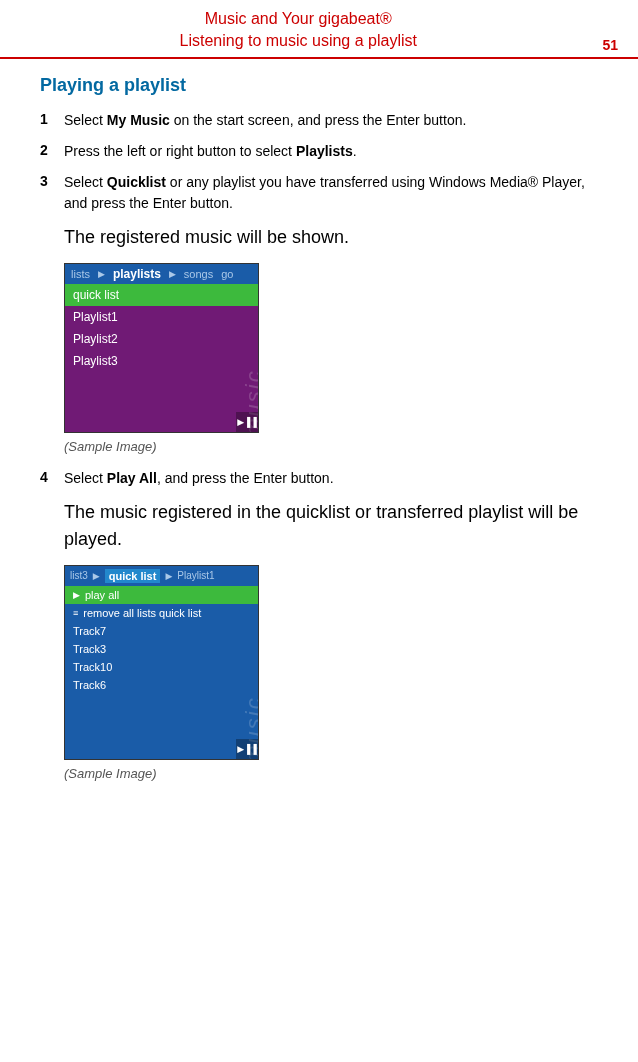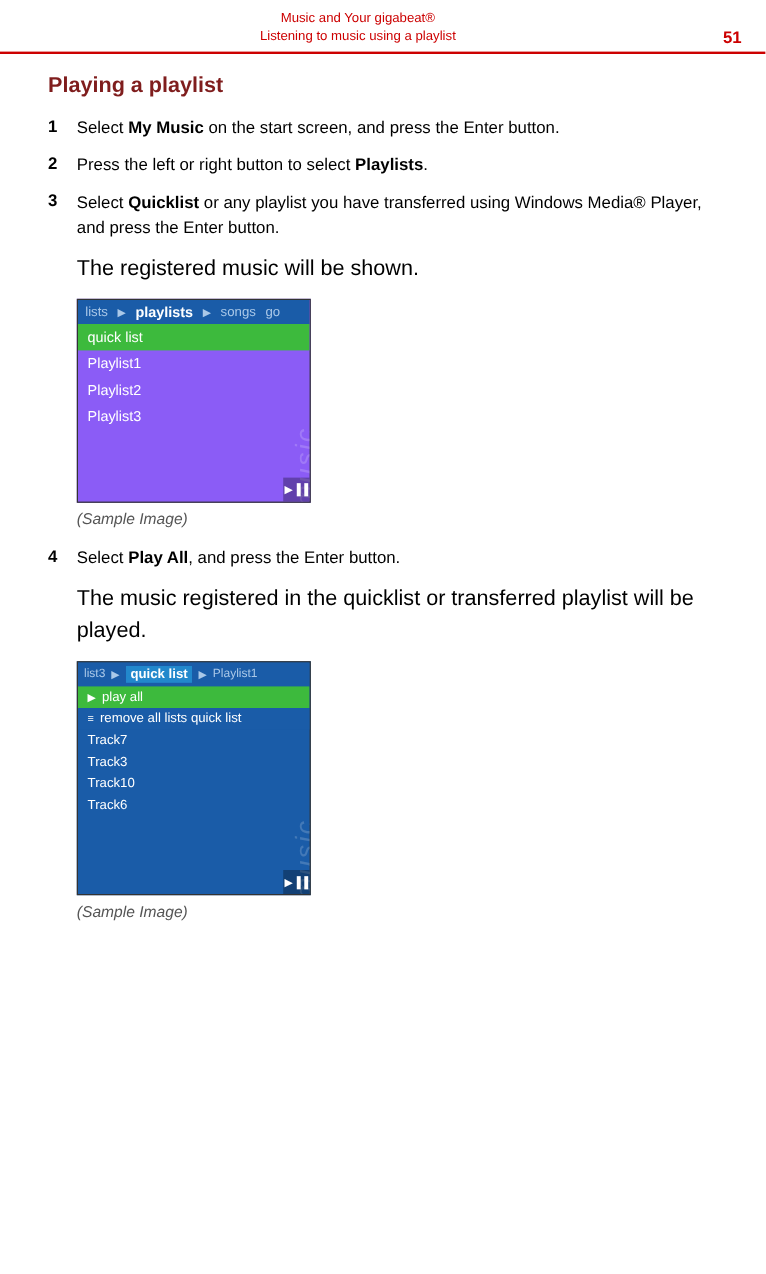--- a/index.html
+++ b/index.html
@@ -15,42 +15,42 @@
     
     .page-header {
       text-align: center;
       padding: 8px 20px 4px;
       border-bottom: 2px solid #cc0000;
       display: flex;
       justify-content: space-between;
       align-items: flex-end;
     }
     .header-title {
-      font-size: 11px;
+      font-size: 16px;
       color: #cc0000;
       text-align: center;
       flex: 1;
       line-height: 1.4;
     }
     .header-page-num {
       font-size: 14px;
       font-weight: bold;
       color: #cc0000;
       margin-left: 26px;
     }
 
     
     .content {
       padding: 16px 40px 20px 40px;
     }
 
     .section-title {
       font-size: 18px;
       font-weight: bold;
-      color: #7f1d1d;
+      color: #0369a1;
       margin-bottom: 14px;
     }
 
     .step-container {
       display: flex;
       margin-bottom: 10px;
       align-items: flex-start;
     }
     .step-number {
       font-weight: bold;
@@ -72,21 +72,21 @@
       font-size: 18px;
       line-height: 1.5;
       margin-left: 24px;
       margin-bottom: 12px;
     }
 
     
     .device-screen {
       width: 195px;
       height: 170px;
-      background: #8b5cf6;
+      background: #701a75;
       margin-left: 24px;
       margin-bottom: 6px;
       overflow: hidden;
       position: relative;
       border: 1px solid #333;
     }
 
     .screen-nav {
       display: flex;
       align-items: center;

